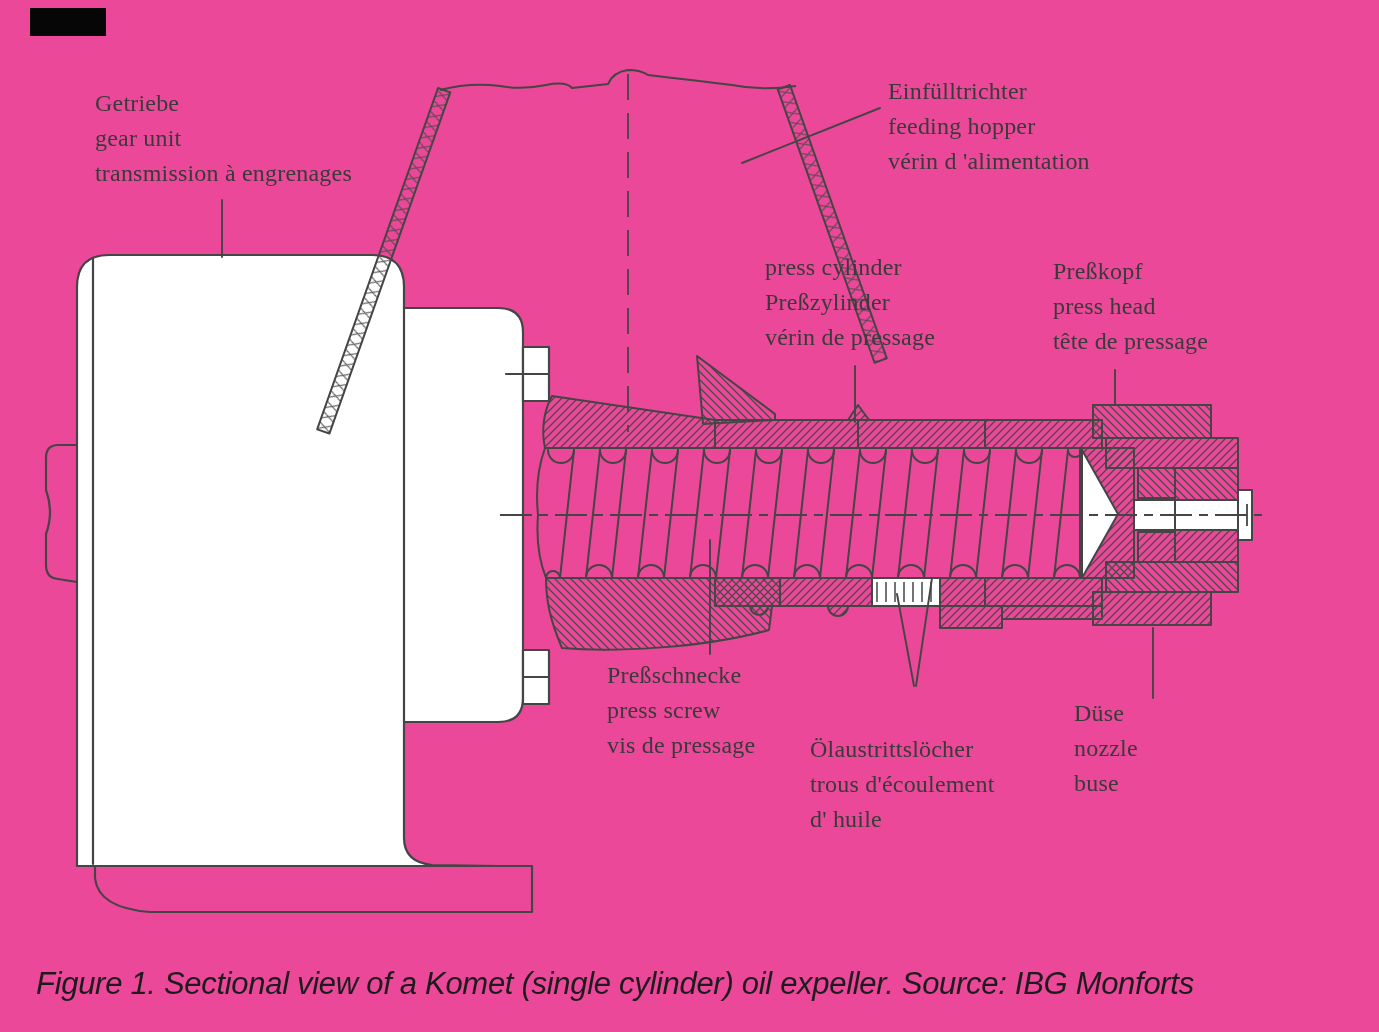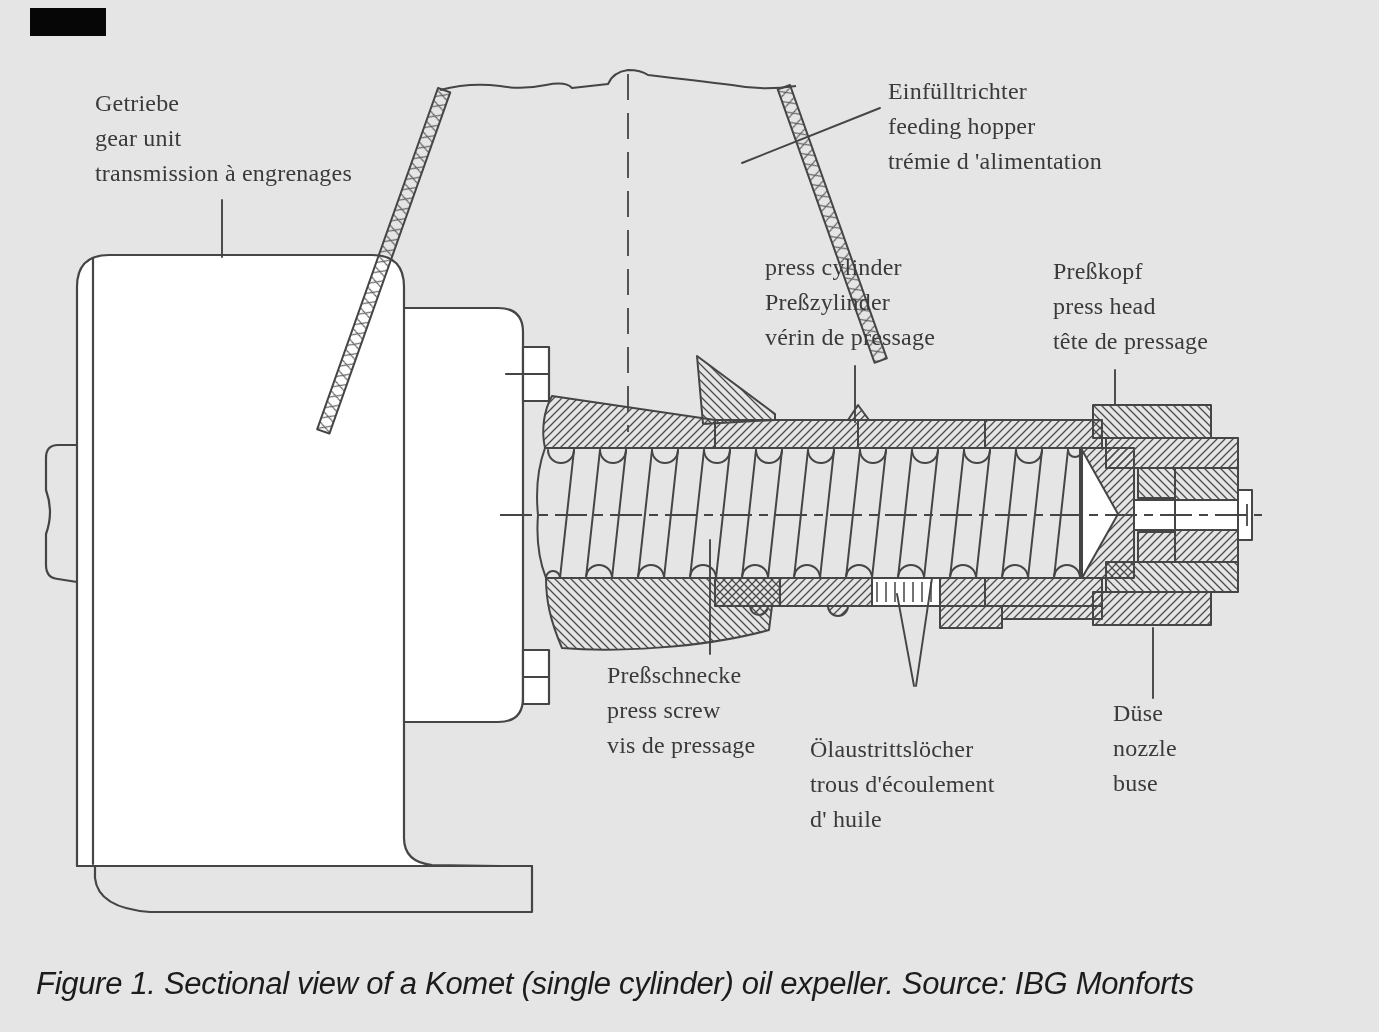--- a/index.html
+++ b/index.html
@@ -1,16 +1,16 @@
 <!DOCTYPE html>
 <html><head>
 <meta charset="utf-8">
 <style>
   html,body{margin:0;padding:0;background:#ffffff;}
-  #page{position:relative;width:1379px;height:1032px;background:#e5e5e5;overflow:hidden;
+  #page{position:relative;width:1379px;height:1032px;background:#ec4899;overflow:hidden;
         font-family:"Liberation Serif",serif;}
   .artifact{position:absolute;left:30px;top:8px;width:76px;height:28px;background:#060606;}
   .label{position:absolute;color:#3a3a3a;font-size:24px;line-height:35px;white-space:nowrap;
          letter-spacing:0.2px;}
   .label div{white-space:nowrap;}
   .caption{position:absolute;left:36px;top:966px;color:#1c1c1c;white-space:nowrap;
            font-family:"Liberation Sans",sans-serif;font-style:italic;font-weight:400;
            font-size:31px;letter-spacing:-0.3px;}
   svg{position:absolute;left:0;top:0;}
 </style>
@@ -154,21 +154,21 @@
 
   <div class="label" style="left:95px;top:86px">
     <div>Getriebe</div>
     <div>gear unit</div>
     <div>transmission à engrenages</div>
   </div>
 
   <div class="label" style="left:888px;top:74px">
     <div>Einfülltrichter</div>
     <div>feeding hopper</div>
-    <div>trémie d 'alimentation</div>
+    <div>vérin d 'alimentation</div>
   </div>
 
   <div class="label" style="left:765px;top:250px">
     <div>press cylinder</div>
     <div>Preßzylinder</div>
     <div>vérin de pressage</div>
   </div>
 
   <div class="label" style="left:1053px;top:254px">
     <div>Preßkopf</div>
@@ -181,21 +181,21 @@
     <div>press screw</div>
     <div>vis de pressage</div>
   </div>
 
   <div class="label" style="left:810px;top:732px">
     <div>Ölaustrittslöcher</div>
     <div>trous d'écoulement</div>
     <div>d' huile</div>
   </div>
 
-  <div class="label" style="left:1113px;top:696px">
+  <div class="label" style="left:1074px;top:696px">
     <div>Düse</div>
     <div>nozzle</div>
     <div>buse</div>
   </div>
 
   <div class="caption">Figure 1. Sectional view of a Komet (single cylinder) oil expeller. Source: IBG Monforts</div>
 
 </div>
 
 </body></html>

